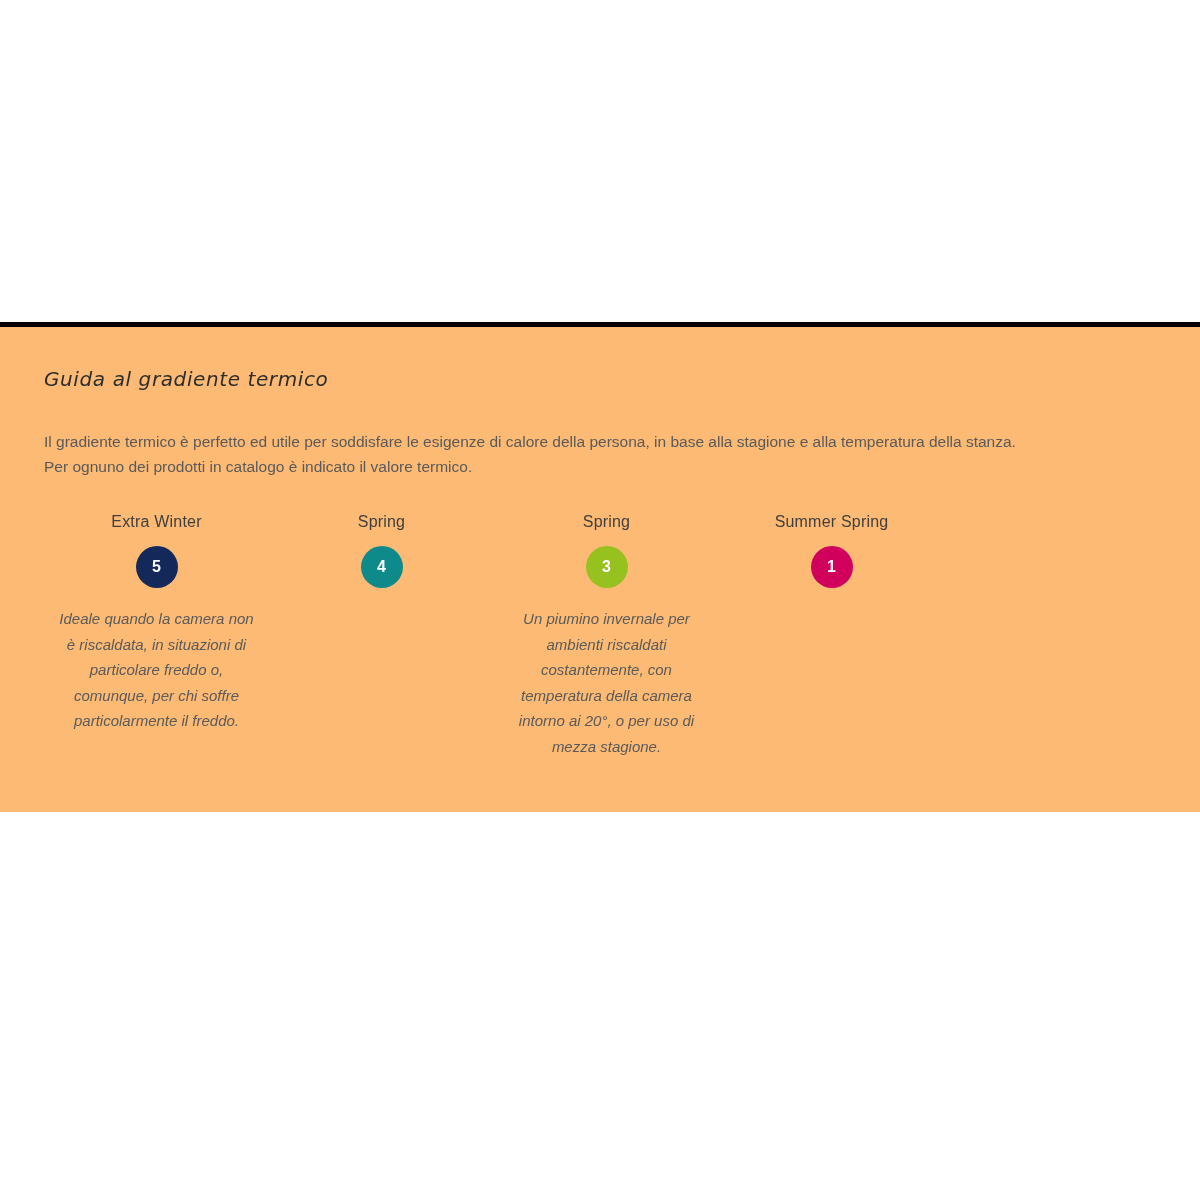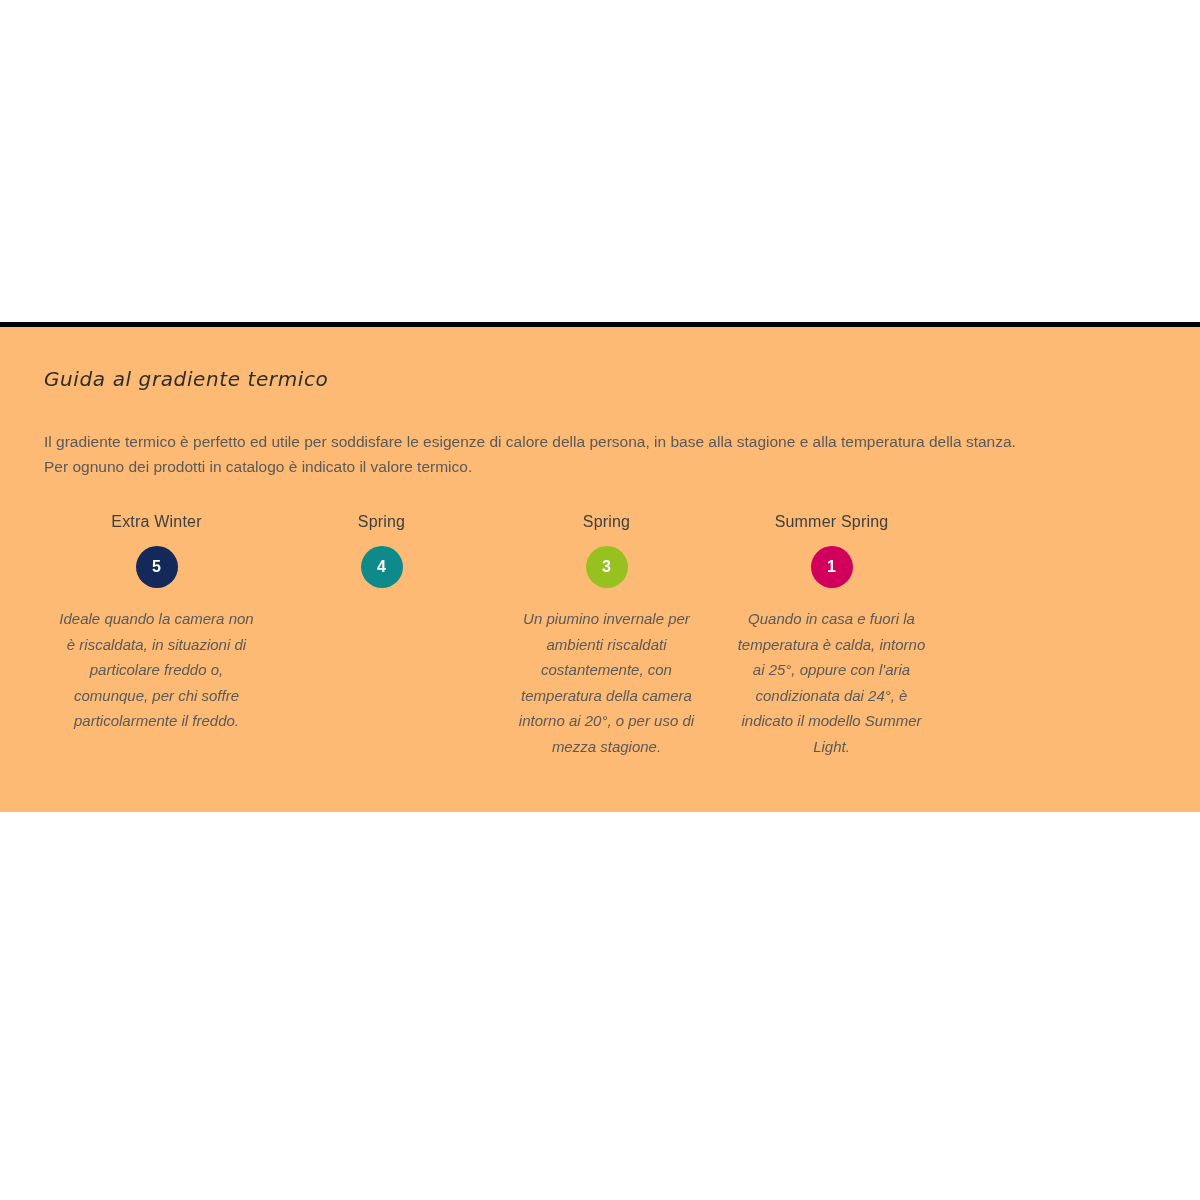--- a/index.html
+++ b/index.html
@@ -130,21 +130,20 @@
         <div class="col">
           <div class="col-title">Spring</div>
           <div class="badge" style="background:#96c11f">3</div>
           <div class="col-desc">Un piumino invernale per ambienti riscaldati costantemente, con temperatura della camera intorno ai 20°, o per uso di mezza stagione.</div>
         </div>
 
 
         <div class="col">
           <div class="col-title">Summer Spring</div>
           <div class="badge" style="background:#d1005d">1</div>
-          <div class="col-desc">Quando in casa e fuori la temperatura è calda, intorno ai 25°, oppure con l'aria condizionata dai 24°, è indicato il modello Summer Light.</div>
         </div>
 
       </div>
     </div>
   </section>
 
   <div style="height:388px"></div>
 
 </div>
 

